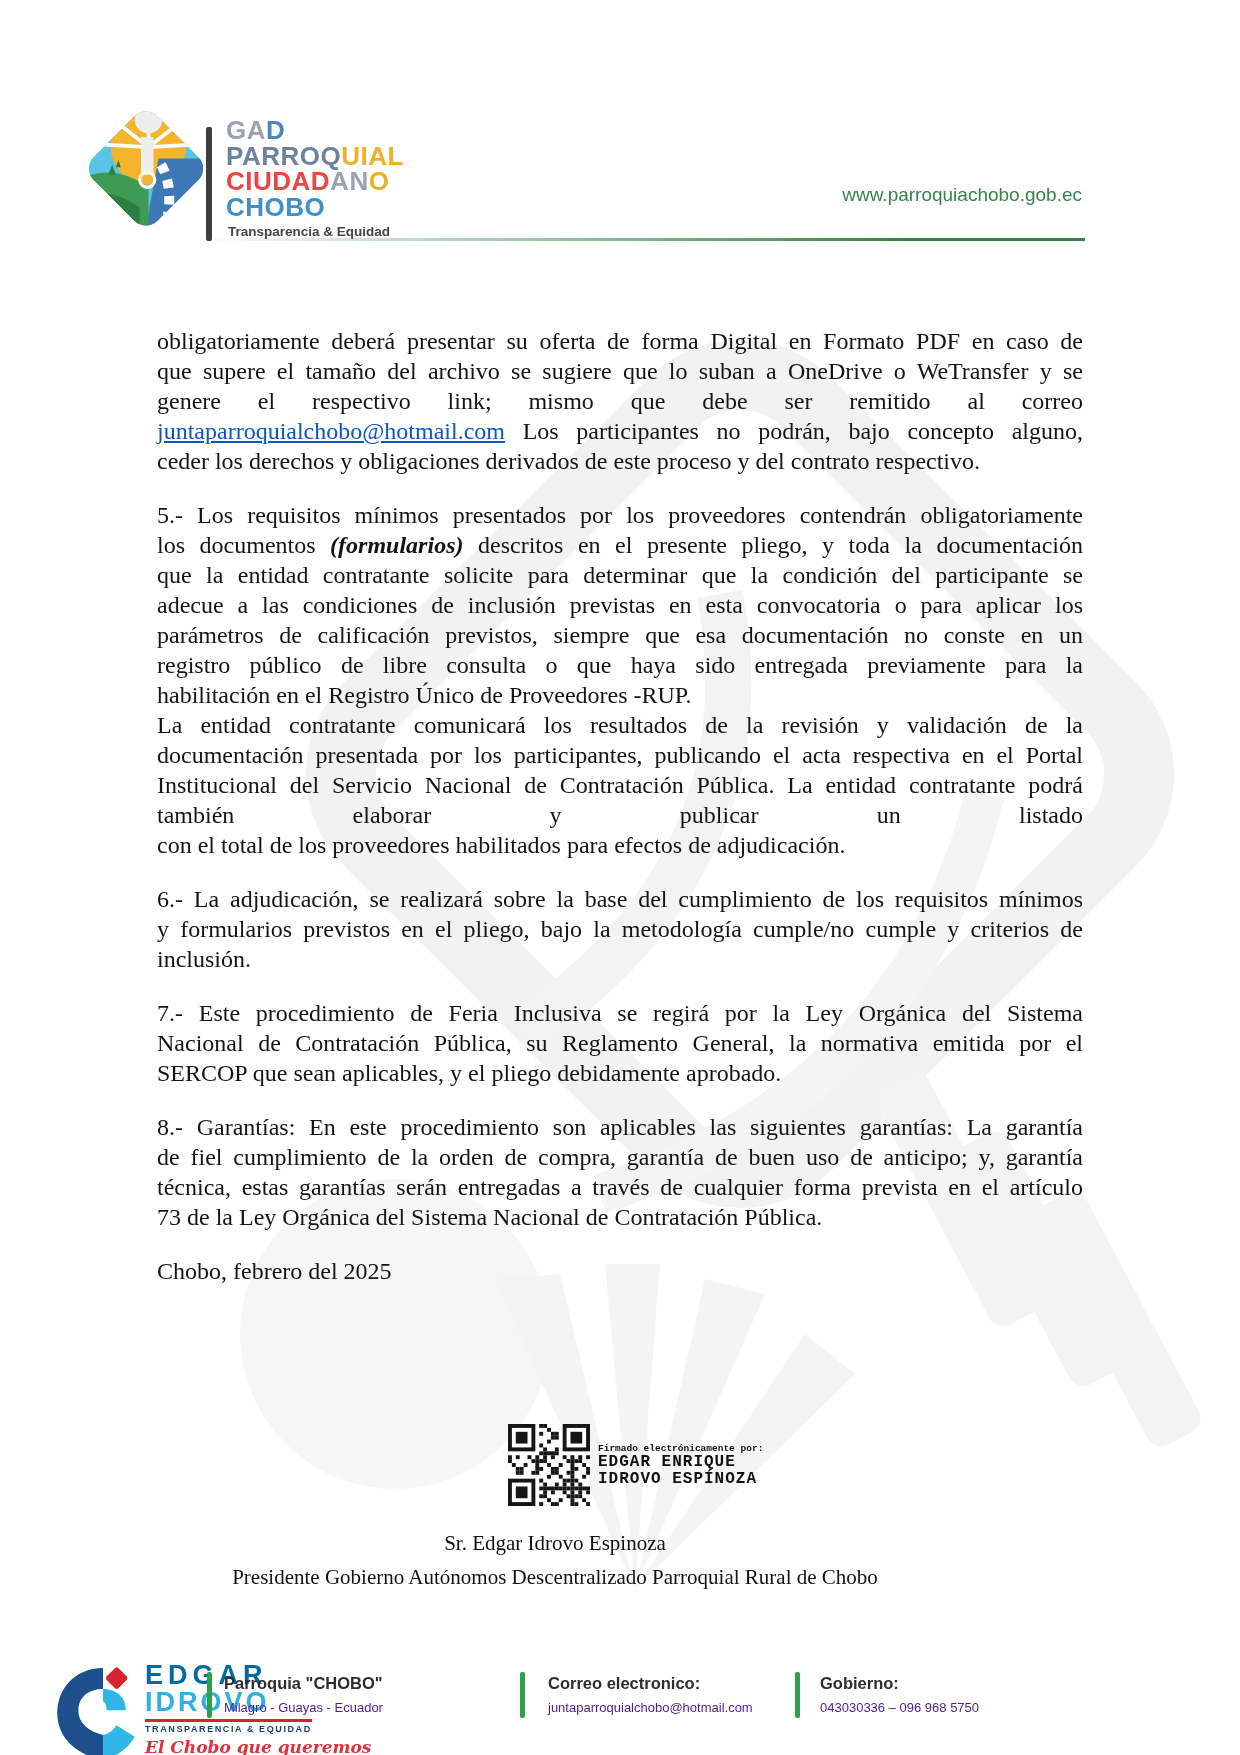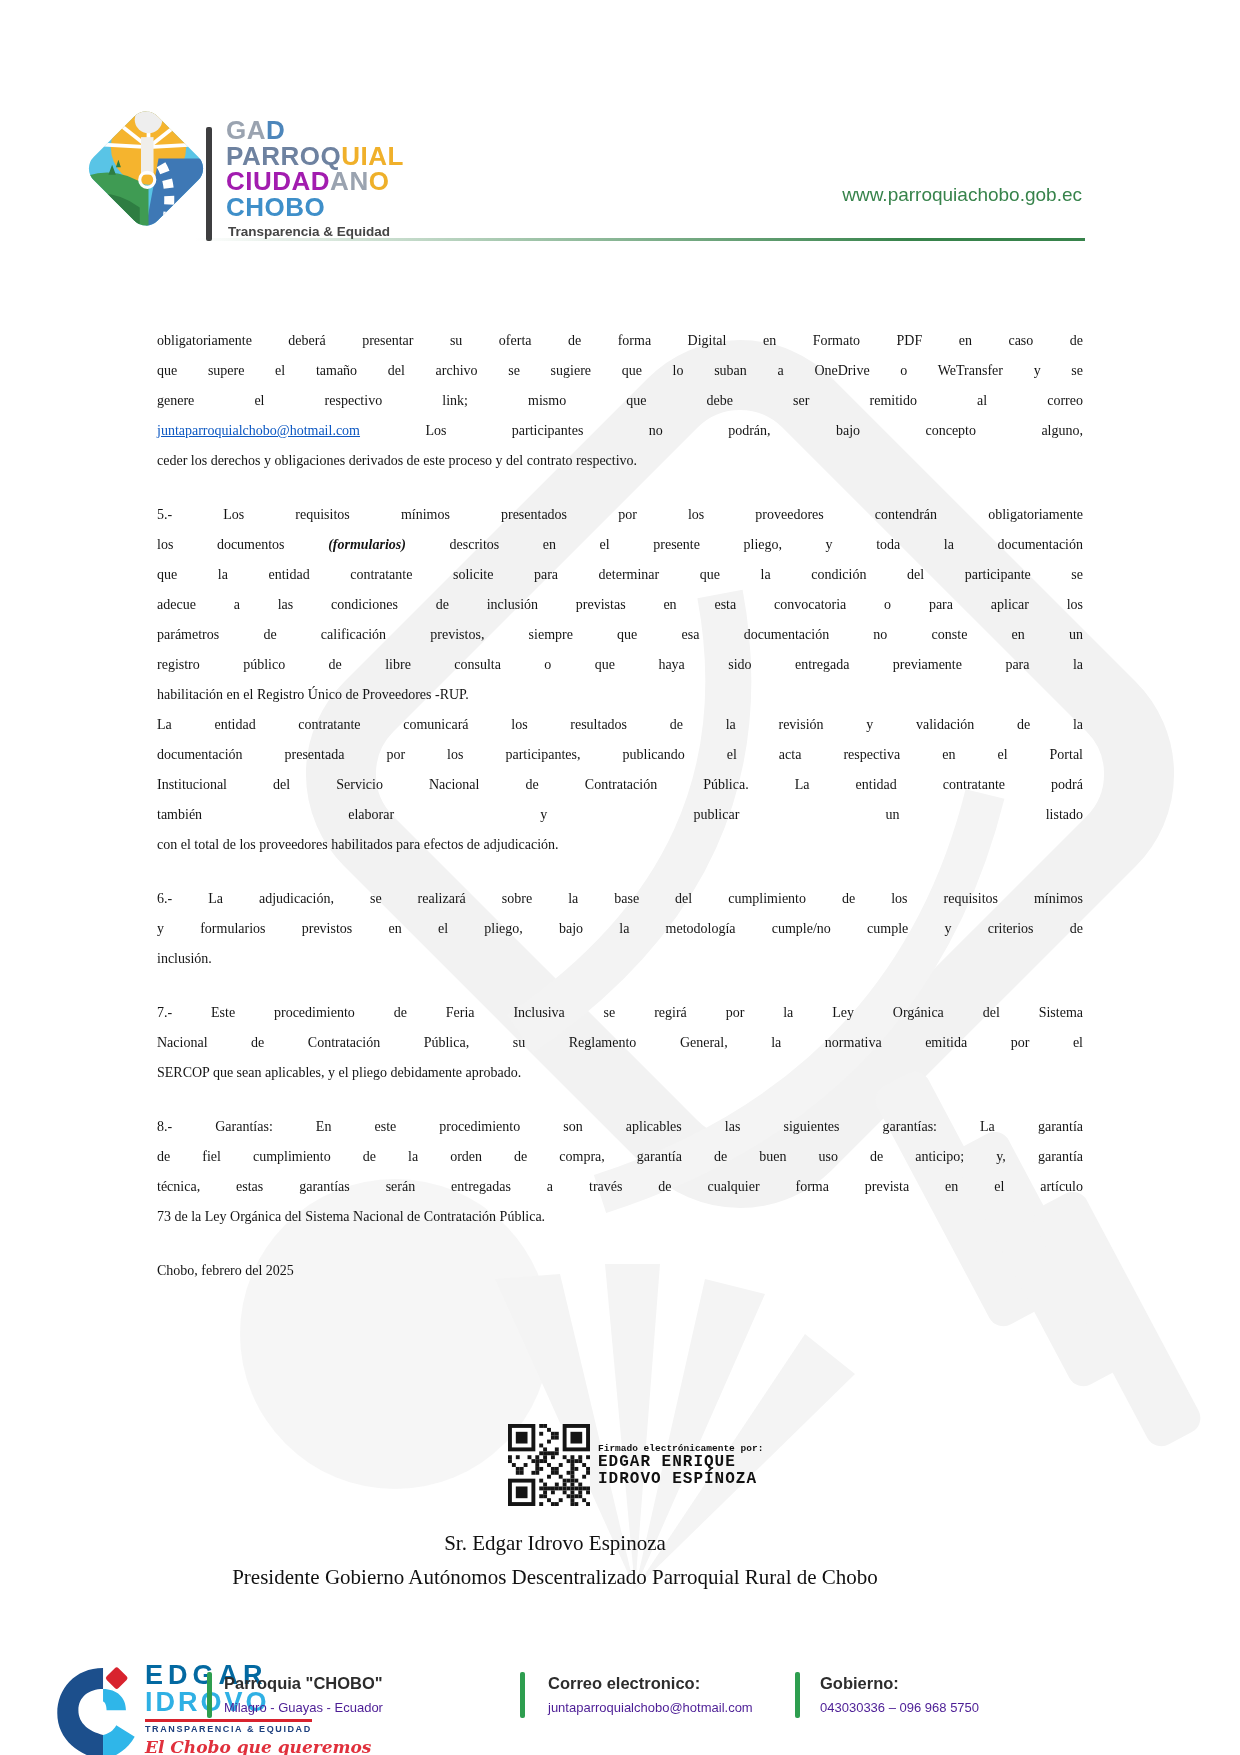--- a/index.html
+++ b/index.html
@@ -15,21 +15,21 @@
             font-weight:bold;font-size:26px;line-height:25.5px;letter-spacing:.5px;}
   .tagline{position:absolute;left:228px;top:190px;font-family:"Liberation Sans",sans-serif;
            font-size:13.5px;font-weight:bold;color:#454545;}
   .site{position:absolute;left:500px;top:150px;width:582px;text-align:right;
         font-family:"Liberation Sans",sans-serif;font-size:19px;color:#37834b;}
   .head-rule{position:absolute;left:195px;top:204px;width:890px;height:3px;
              background:linear-gradient(to right, rgba(55,131,75,0), #37834b 80%);}
 
   
   #bodytext{position:absolute;left:157px;top:292px;width:926px;
-            font-size:14px;line-height:30px;color:#141414;}
+            font-size:24px;line-height:30px;color:#141414;}
   .para{margin:0;}
   .para.gap{margin-top:24px;}
   .line{text-align:justify;text-align-last:justify;}
   .line.last{text-align-last:left;}
   .bi{font-weight:bold;font-style:italic;}
   .link{color:#0b57c2;text-decoration:underline;cursor:pointer;}
 
   
   .stamp{position:absolute;left:508px;top:1390px;display:flex;align-items:center;gap:8px;}
   .stamp-text{font-family:"Liberation Mono",monospace;color:#101010;}
@@ -104,21 +104,21 @@
         <circle cx="51" cy="62" r="6" fill="none" stroke="#ffffff" stroke-width="2.5"></circle>
         <path d="M20 58 l3 -8 l3 8 z M26 52 l2 -6 l2 6 z" fill="#2e7d42"></path>
       </g>
     </svg>
 
     <div class="logo-divider"></div>
 
     <div class="wordmark" id="wordmark">
         <div><span style="color: rgb(154, 163, 176);">GA</span><span style="color: rgb(77, 134, 187);">D</span></div>
         <div><span style="color: rgb(110, 130, 160);">PARROQ</span><span style="color: rgb(240, 176, 42);">UIAL</span></div>
-        <div><span style="color: #a21caf; text-align: center;">CIUDAD</span><span style="color: rgb(154, 163, 176);">AN</span><span style="color: rgb(238, 176, 42);">O</span></div>
+        <div><span style="color: #ef4444; text-align: center;">CIUDAD</span><span style="color: rgb(154, 163, 176);">AN</span><span style="color: rgb(238, 176, 42);">O</span></div>
         <div><span style="color: rgb(63, 143, 201);">CHOBO</span></div>
       </div>
     <div class="tagline">Transparencia &amp; Equidad</div>
 
     <div class="site">www.parroquiachobo.gob.ec</div>
     <div class="head-rule"></div>
 
     <main id="bodytext">
         <div class="para">
           <div class="line"><span>obligatoriamente deberá presentar su oferta de forma Digital en Formato PDF en caso de</span></div>

